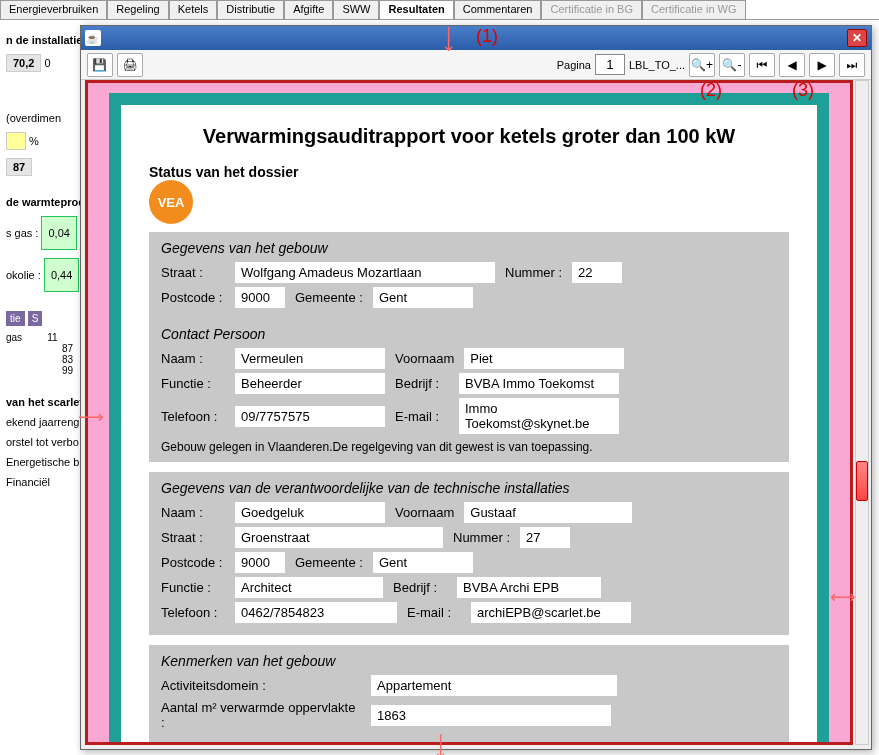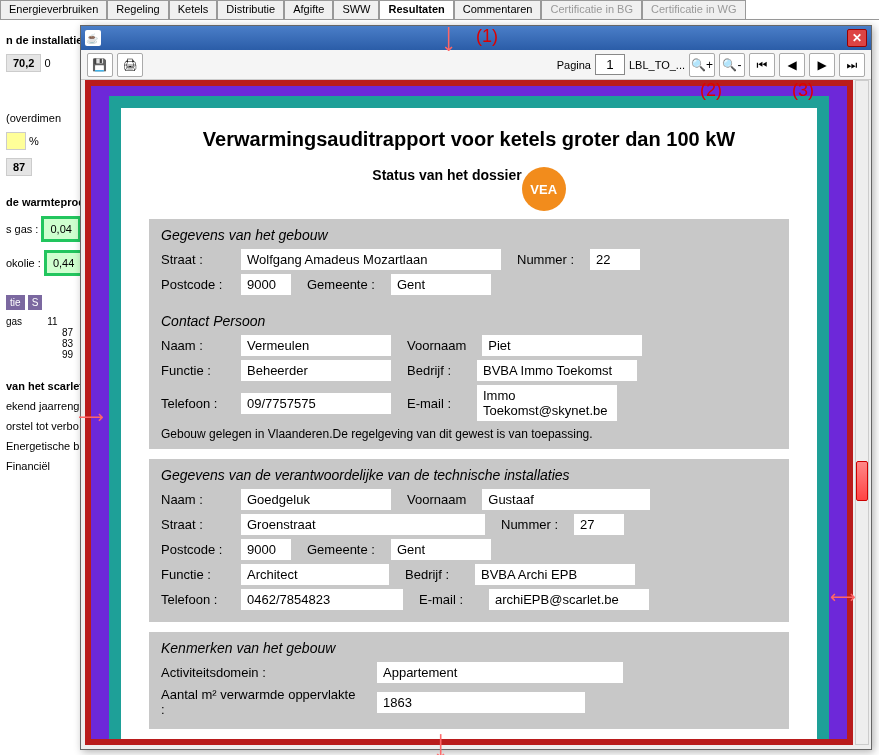--- a/index.html
+++ b/index.html
@@ -8,52 +8,52 @@
 
 .tabs { display: flex; height: 20px; border-bottom: 1px solid #999; }
 .tab { padding: 2px 8px; border: 1px solid #999; border-bottom: none; background: #f0f0f0; font-size: 11px; cursor: pointer; white-space: nowrap; }
 .tab.active { font-weight: bold; background: #fff; }
 .tab.disabled { color: #999; }
 
 
 .bg-panel { position: absolute; top: 20px; left: 0; width: 100%; padding: 6px; font-size: 11px; }
 .bg-row { margin: 8px 0; }
 .val-orange { background: #e5e5e5; padding: 2px 6px; border: 1px solid #ccc; display: inline-block; font-weight: bold; }
-.val-green { background: #cfffcf; padding: 4px 6px; border: 3px solid #22c55e; display: inline-block; }
+.val-green { background: #cfffcf; padding: 10px 6px; border: 1px solid #22c55e; display: inline-block; }
 .val-yellow { background: #ffff99; padding: 2px 6px; border: 1px solid #ccc; display: inline-block; }
 .purple-hdr { background: #7b68a0; color: #fff; padding: 2px 4px; font-size: 10px; }
 
 
 .dialog { position: absolute; top: 25px; left: 80px; width: 792px; height: 725px; background: #eee; border: 1px solid #666; box-shadow: 2px 2px 8px rgba(0,0,0,0.3); }
 .titlebar { height: 24px; background: linear-gradient(to bottom, #4a7ec8, #2b5da8); display: flex; align-items: center; justify-content: space-between; padding: 0 4px; }
 .java-icon { width: 16px; height: 16px; background: #fff; border-radius: 2px; display: flex; align-items: center; justify-content: center; font-size: 10px; color: #d00; }
 .close-btn { width: 20px; height: 18px; background: #d44; color: #fff; border: 1px solid #900; font-weight: bold; display: flex; align-items: center; justify-content: center; cursor: pointer; border-radius: 2px; }
 
 
 .toolbar { height: 30px; background: #f5f5f5; border-bottom: 1px solid #ccc; display: flex; align-items: center; padding: 0 6px; gap: 4px; }
 .tb-btn { width: 26px; height: 24px; border: 1px solid #aaa; background: #fff; display: flex; align-items: center; justify-content: center; cursor: pointer; border-radius: 2px; }
 .tb-spacer { flex: 1; }
 .page-input { width: 30px; text-align: center; border: 1px solid #888; padding: 2px; }
 .lbl-text { font-size: 11px; }
 
 
-.viewer { position: absolute; top: 54px; left: 4px; right: 18px; bottom: 4px; background: #6d28d9; overflow: auto; border: 6px solid #b91c1c; }
+.viewer { position: absolute; top: 54px; left: 4px; right: 18px; bottom: 4px; background: #f9a8d4; overflow: auto; border: 3px solid #b91c1c; }
 .vscroll { position: absolute; top: 54px; right: 2px; width: 14px; bottom: 4px; background: #eee; border: 1px solid #ccc; }
 .vthumb { position: absolute; top: 380px; width: 100%; height: 40px; background: linear-gradient(#f88,#f44); border: 1px solid #c00; border-radius: 2px; }
 
 .page { width: 720px; margin: 10px auto; border: 12px solid #1ea098; background: #fff; padding: 20px 28px; }
 .rpt-title { text-align: center; font-size: 20px; font-weight: bold; margin-bottom: 16px; }
-.vea-row { display: flex; justify-content: center; align-items: flex-start; margin-bottom: 8px; }
+.vea-row { display: flex; justify-content: flex-end; align-items: flex-start; margin-bottom: 8px; flex-direction: column; }
 .vea-logo { width: 44px; height: 44px; background: #f28c1c; border-radius: 50%; color: #fff; font-weight: bold; display: flex; align-items: center; justify-content: center; font-size: 13px; }
 .status-hdr { font-weight: bold; font-size: 14px; }
 .status-sub { font-size: 13px; margin-bottom: 10px; }
 
 .section { background: #c8c8c8; padding: 8px 12px; margin-bottom: 10px; }
 .sec-title { font-style: italic; font-weight: normal; font-size: 14px; margin-bottom: 6px; }
-.field-row { display: flex; align-items: center; gap: 16px; margin-bottom: 4px; font-size: 13px; }
+.field-row { display: flex; align-items: center; gap: 10px; margin-bottom: 4px; font-size: 13px; }
 .fld-label { width: 64px; }
 .fld-label-wide { width: 200px; }
 .fld-val { background: #fff; padding: 3px 6px; flex: 0 0 auto; }
 .note { font-size: 12px; margin-top: 6px; }
 
 
 .anno { position: absolute; color: #d00; font-size: 18px; font-weight: normal; pointer-events: none; }
 .arrow-r { position: absolute; color: #f66; font-size: 18px; pointer-events: none; }
 .arrow-d { position: absolute; color: #f66; font-size: 18px; pointer-events: none; transform: rotate(90deg); }
 .arrow-lr { position: absolute; color: #f66; font-size: 18px; pointer-events: none; }
@@ -156,68 +156,68 @@
         <div class="field-row">
           <span class="fld-label">Functie :</span>
           <span class="fld-val" style="width:150px">Beheerder</span>
           <span style="width:54px">Bedrijf :</span>
           <span class="fld-val" style="width:160px">BVBA  Immo Toekomst</span>
         </div>
         <div class="field-row">
           <span class="fld-label">Telefoon :</span>
           <span class="fld-val" style="width:150px">09/7757575</span>
           <span style="width:54px">E-mail :</span>
-          <span class="fld-val" style="width:140px">Immo Toekomst@skynet.be</span>
+          <span class="fld-val" style="width:160px">Immo Toekomst@skynet.be</span>
         </div>
         <div class="note">Gebouw gelegen in Vlaanderen.De regelgeving van dit gewest is van toepassing.</div>
       </div>
 
       <div class="section">
         <div class="sec-title">Gegevens van de verantwoordelijke van de technische installaties</div>
         <div class="field-row">
           <span class="fld-label">Naam :</span>
           <span class="fld-val" style="width:150px">Goedgeluk</span>
           <span>Voornaam</span>
           <span class="fld-val" style="width:168px">Gustaaf</span>
         </div>
         <div class="field-row">
           <span class="fld-label">Straat :</span>
-          <span class="fld-val" style="width:244px">Groenstraat</span>
+          <span class="fld-val" style="width:208px">Groenstraat</span>
           <span>Nummer :</span>
           <span class="fld-val" style="width:50px">27</span>
         </div>
         <div class="field-row">
           <span class="fld-label">Postcode :</span>
           <span class="fld-val" style="width:50px">9000</span>
           <span>Gemeente :</span>
           <span class="fld-val" style="width:100px">Gent</span>
         </div>
         <div class="field-row">
           <span class="fld-label">Functie :</span>
           <span class="fld-val" style="width:148px">Architect</span>
           <span style="width:54px">Bedrijf :</span>
-          <span class="fld-val" style="width:160px">BVBA Archi EPB</span>
+          <span class="fld-val" style="width:144px">BVBA Archi EPB</span>
         </div>
         <div class="field-row">
           <span class="fld-label">Telefoon :</span>
           <span class="fld-val" style="width:162px">0462/7854823</span>
           <span style="width:54px">E-mail :</span>
           <span class="fld-val" style="width:160px">archiEPB@scarlet.be</span>
         </div>
       </div>
 
       <div class="section">
         <div class="sec-title">Kenmerken van het gebouw</div>
         <div class="field-row">
           <span class="fld-label-wide">Activiteitsdomein :</span>
           <span class="fld-val" style="width:246px">Appartement</span>
         </div>
         <div class="field-row">
           <span class="fld-label-wide">Aantal m² verwarmde oppervlakte :</span>
-          <span class="fld-val" style="width:208px">1863</span>
+          <span class="fld-val" style="width:240px">1863</span>
         </div>
       </div>
     </div>
   </div>
   <div class="vscroll">
     <div class="vthumb"></div>
   </div>
 </div>
 
 <div class="anno" style="top:26px;left:476px">(1)</div>

